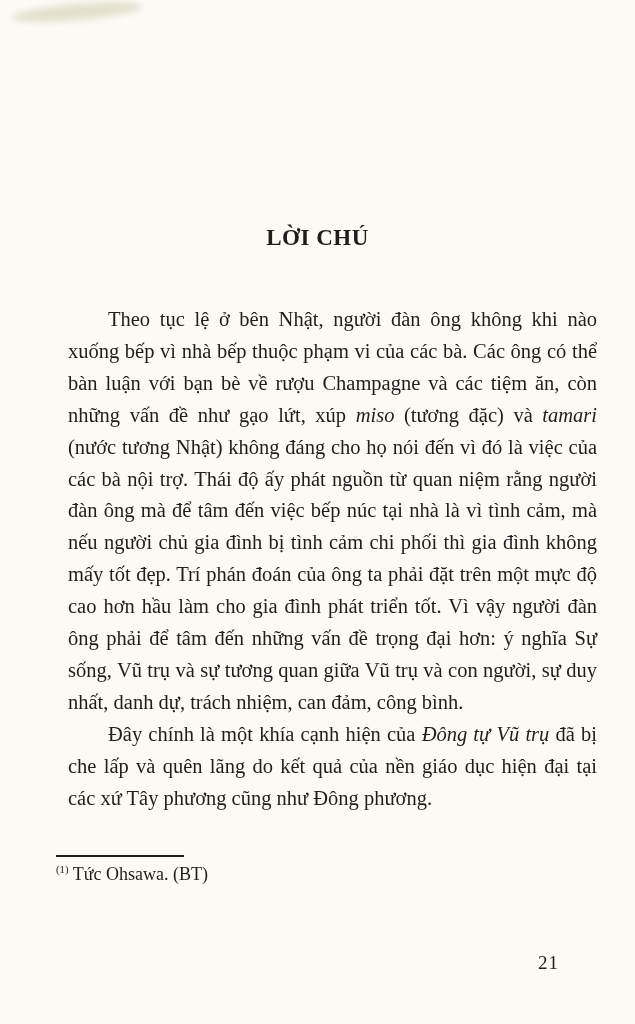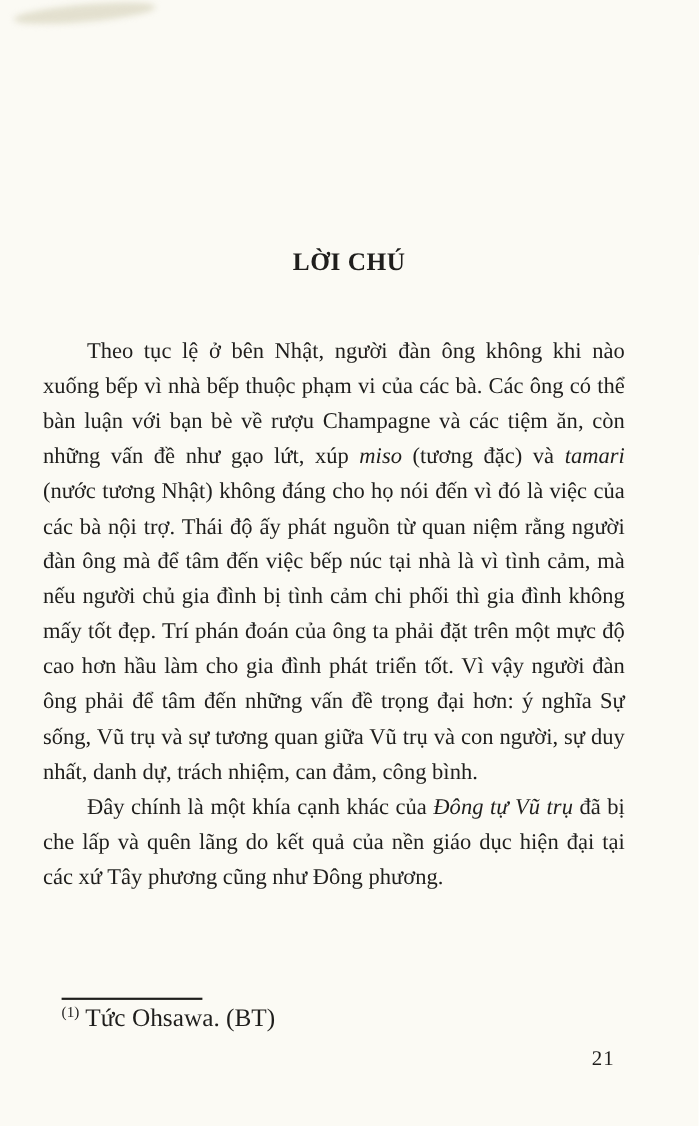--- a/index.html
+++ b/index.html
@@ -34,43 +34,43 @@
     width: 100%;
     text-align: center;
     font-weight: bold;
     font-size: 23px;
     line-height: 36px;
     letter-spacing: 0.5px;
   }
   .body-text {
     position: absolute;
     top: 304px;
-    left: 39px;
+    left: 68px;
     width: 529px;
     font-size: 20.5px;
     line-height: 31.9px;
     text-align: justify;
   }
   .body-text p {
     margin: 0;
     text-indent: 40px;
   }
   .body-text em {
     font-style: italic;
   }
   sup {
     font-size: 60%;
     line-height: 0;
   }
   .footnote {
     position: absolute;
     left: 56px;
-    top: 907px;
+    top: 855px;
     width: 529px;
-    font-size: 23px;
+    font-size: 18px;
     line-height: 24px;
   }
   .fn-rule {
     width: 128px;
     height: 0;
     border-top: 2px solid var(--ink, #1f1e1c);
     margin-bottom: 5px;
   }
   .page-number {
     position: absolute;
@@ -87,21 +87,21 @@
 <div class="page">
 
   <div class="smudge"></div>
 
   <div class="title-block">
     <div>LỜI CHÚ</div>
   </div>
 
   <div class="body-text">
       <p><span>Theo tục lệ ở bên Nhật, người đàn ông không khi nào xuống bếp vì nhà bếp thuộc phạm vi của các bà. Các ông có thể bàn luận với bạn bè về rượu Champagne và các tiệm ăn, còn những vấn đề như gạo lứt, xúp </span><em>miso</em><span> (tương đặc) và </span><em>tamari</em><span> (nước tương Nhật) không đáng cho họ nói đến vì đó là việc của các bà nội trợ. Thái độ ấy phát nguồn từ quan niệm rằng người đàn ông mà để tâm đến việc bếp núc tại nhà là vì tình cảm, mà nếu người chủ gia đình bị tình cảm chi phối thì gia đình không mấy tốt đẹp. Trí phán đoán của ông ta phải đặt trên một mực độ cao hơn hầu làm cho gia đình phát triển tốt. Vì vậy người đàn ông phải để tâm đến những vấn đề trọng đại hơn: ý nghĩa Sự sống, Vũ trụ và sự tương quan giữa Vũ trụ và con người, sự duy nhất, danh dự, trách nhiệm, can đảm, công bình.</span></p>
-      <p><span>Đây chính là một khía cạnh khác của </span><em>Đông tự Vũ trụ</em><span> đã bị che lấp và quên lãng do kết quả của nền giáo dục hiện đại tại các xứ Tây phương cũng như Đông phương.</span></p>
+      <p><span>Đây chính là một khía cạnh hiện của </span><em>Đông tự Vũ trụ</em><span> đã bị che lấp và quên lãng do kết quả của nền giáo dục hiện đại tại các xứ Tây phương cũng như Đông phương.</span></p>
     </div>
 
   <div class="footnote">
     <div class="fn-rule"></div>
     <div><sup>(1)</sup><span> Tức Ohsawa. (BT)</span></div>
   </div>
 
   <div class="page-number">21</div>
 
 </div>

